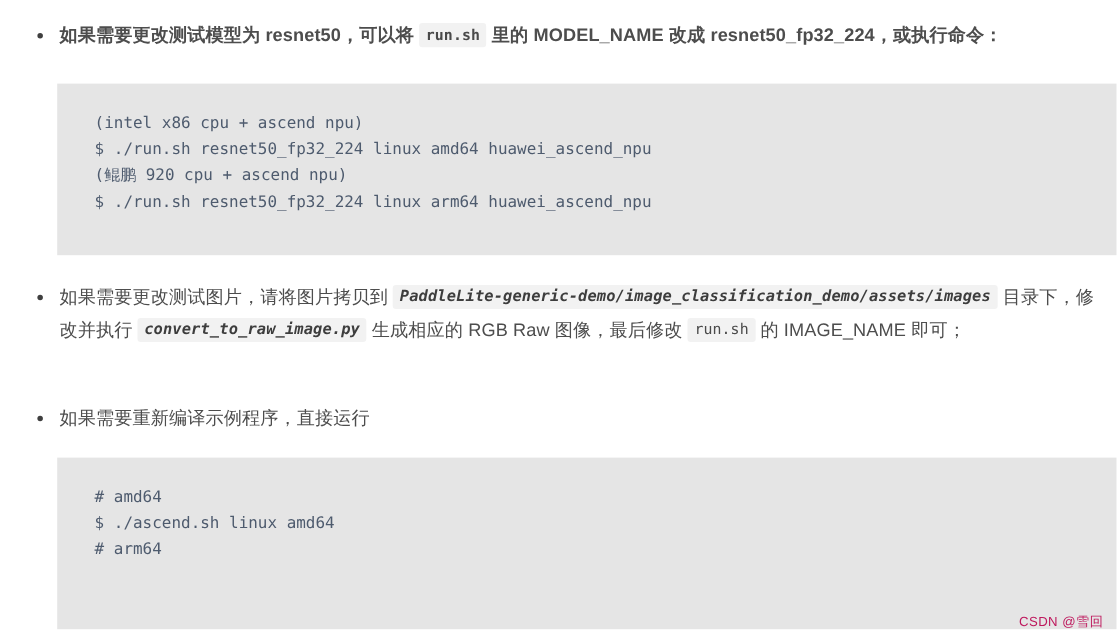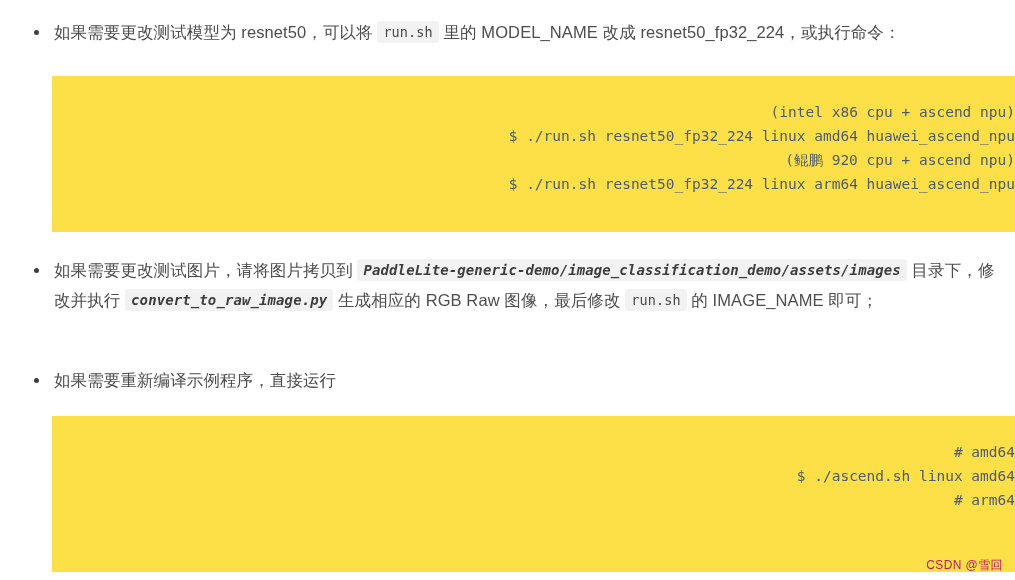--- a/index.html
+++ b/index.html
@@ -64,25 +64,24 @@
     font-size: 14px;
     color: #3d3d3d;
     font-style: italic;
   }
 
   
   .codeblock {
     position: absolute;
     left: 52px;
     right: 0;
-    background: #fde047;
+    background: #e5e5e5;
     box-sizing: border-box;
     padding: 24px 0 24px 34px;
     overflow: hidden;
-    text-align: right;
   }
   .codeblock pre {
     margin: 0;
     font-family: "DejaVu Sans Mono", "Liberation Mono", monospace;
     font-size: 14.5px;
     line-height: 24px;
     color: #4e5b6e;
     white-space: pre;
   }
   .codeblock pre .ln { display: block; }
@@ -97,21 +96,21 @@
     font-family: "Liberation Sans", sans-serif;
     letter-spacing: 0.4px;
     user-select: none;
   }
 </style>
 </head>
 <body>
 
 <div class="page">
 
-  <div class="bullet" style="top:17px;">
+  <div class="bullet" style="top:17px;font-weight:bold;">
     <span class="txt"><span>如果需要更改测试模型为 resnet50，可以将 </span><code class="inline">run.sh</code><span> 里的 MODEL_NAME 改成 resnet50_fp32_224，或执行命令：</span></span>
   </div>
 
   <div class="codeblock" style="top:76px; height:156px;">
     <pre><span class="ln">(intel x86 cpu + ascend npu)</span><span class="ln">$ ./run.sh resnet50_fp32_224 linux amd64 huawei_ascend_npu</span><span class="ln">(鲲鹏 920 cpu + ascend npu)</span><span class="ln">$ ./run.sh resnet50_fp32_224 linux arm64 huawei_ascend_npu</span></pre>
   </div>
 
   <div class="bullet" style="top:255px;">
     <span class="txt"><span>如果需要更改测试图片，请将图片拷贝到 </span><code class="inline bold">PaddleLite-generic-demo/image_classification_demo/assets/images</code><span> 目录下，修改并执行 </span><code class="inline bold">convert_to_raw_image.py</code><span> 生成相应的 RGB Raw 图像，最后修改 </span><code class="inline">run.sh</code><span> 的 IMAGE_NAME 即可；</span></span>
   </div>

